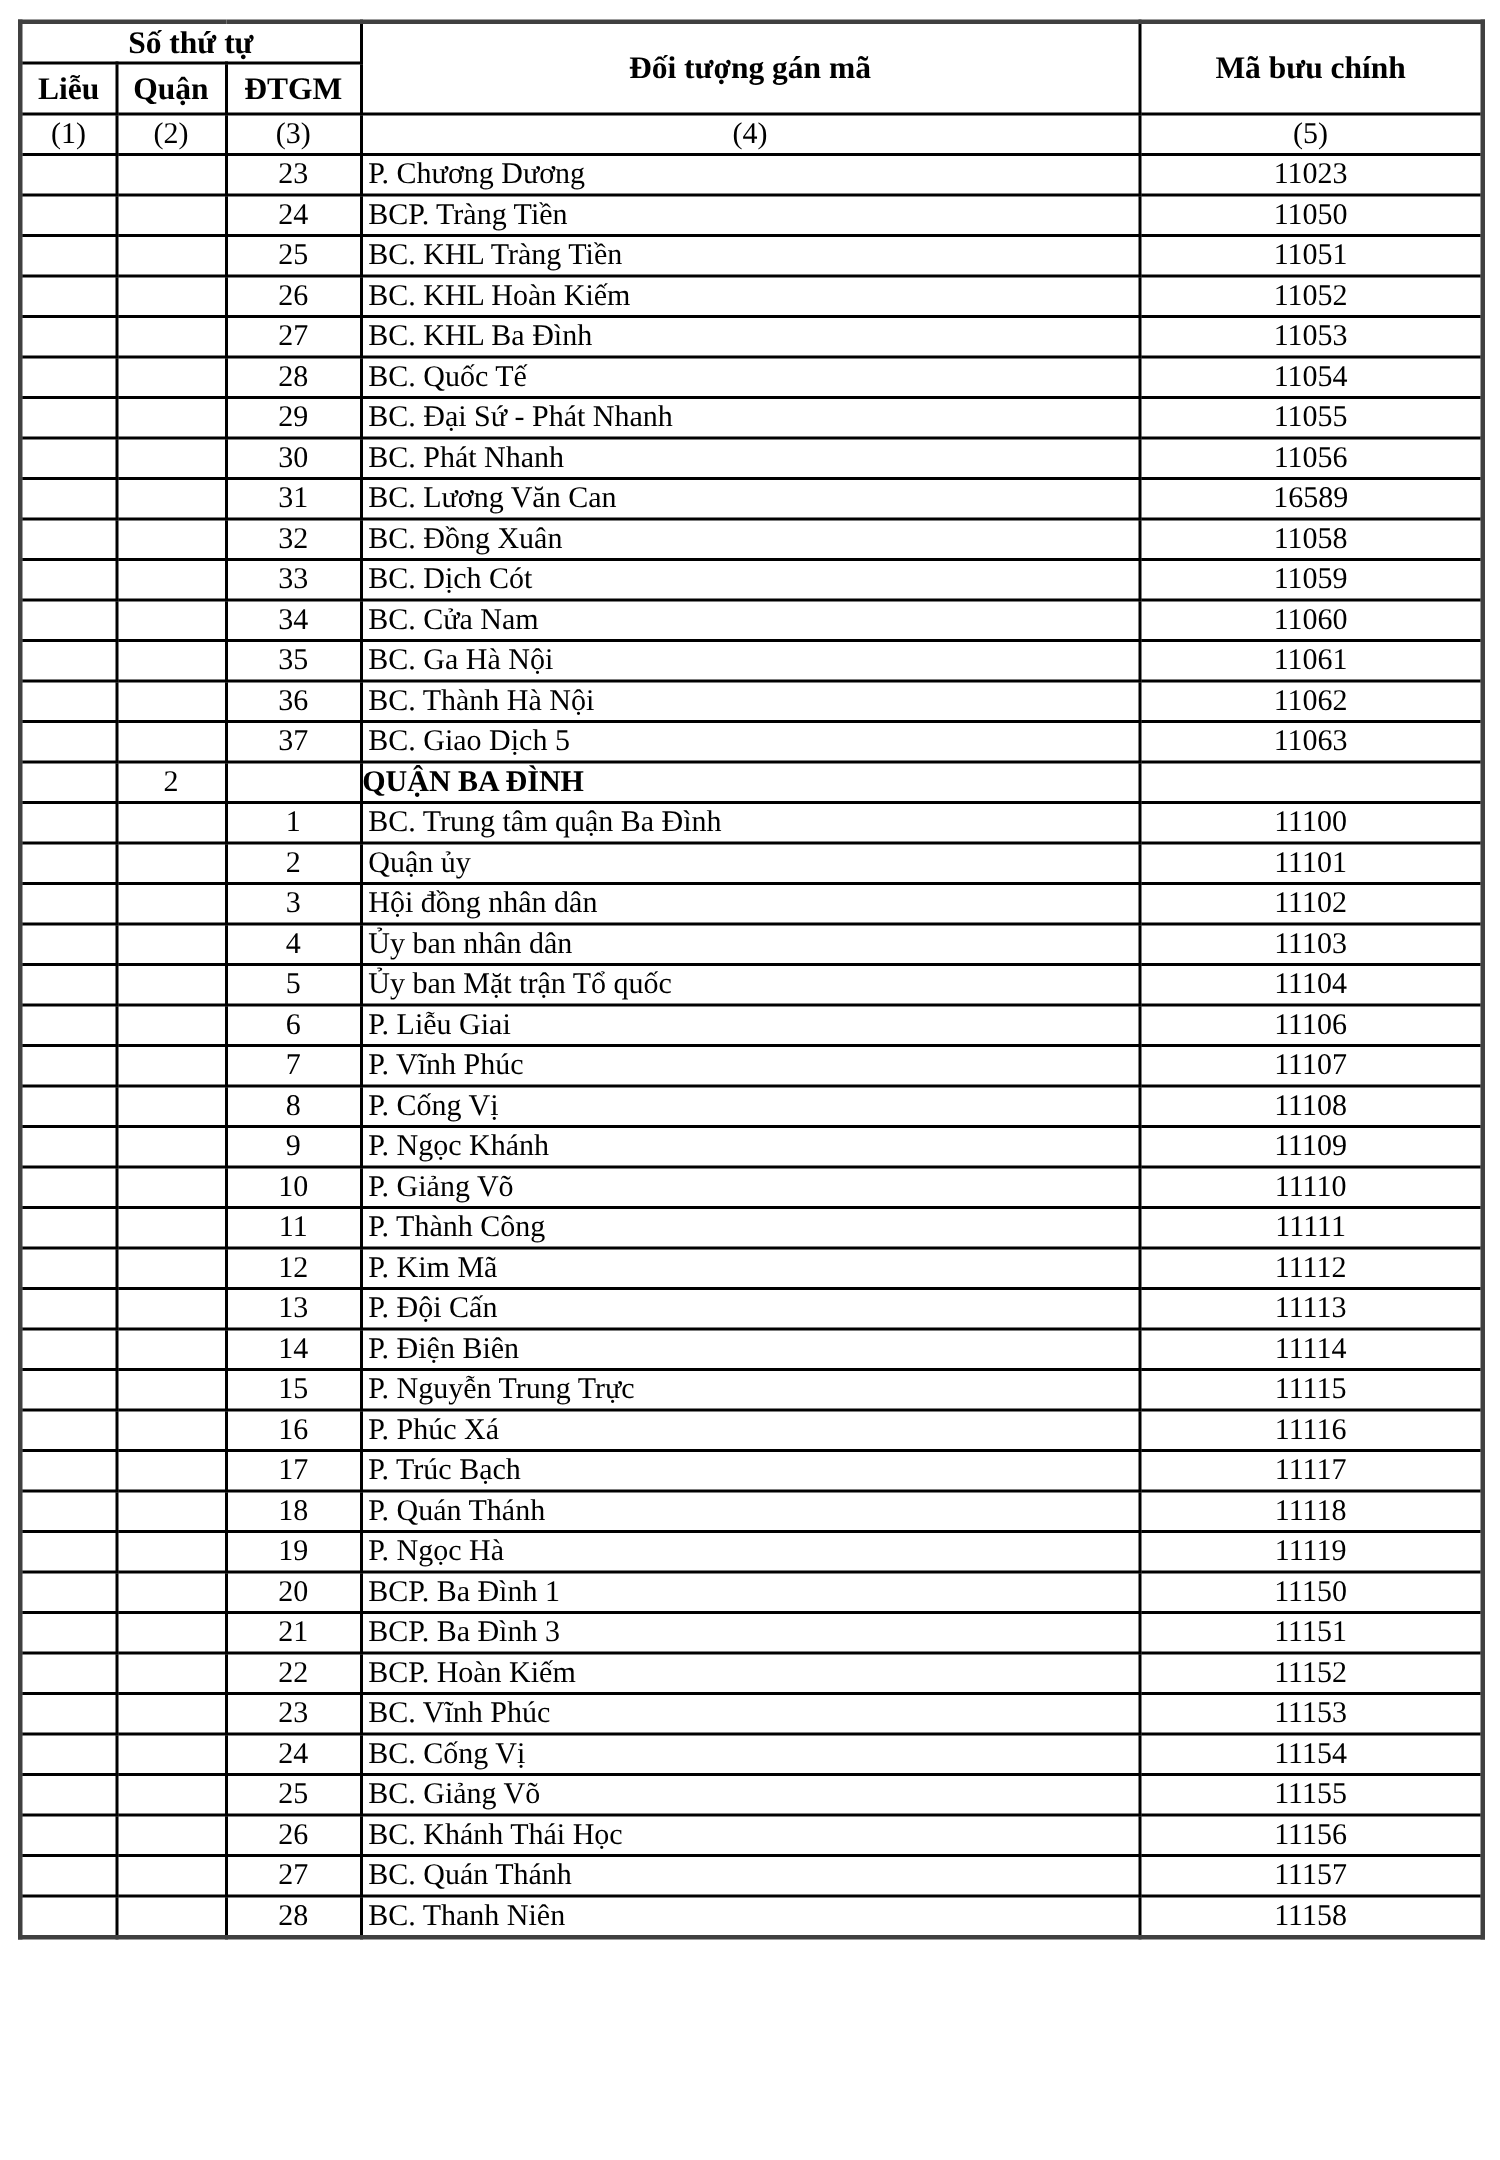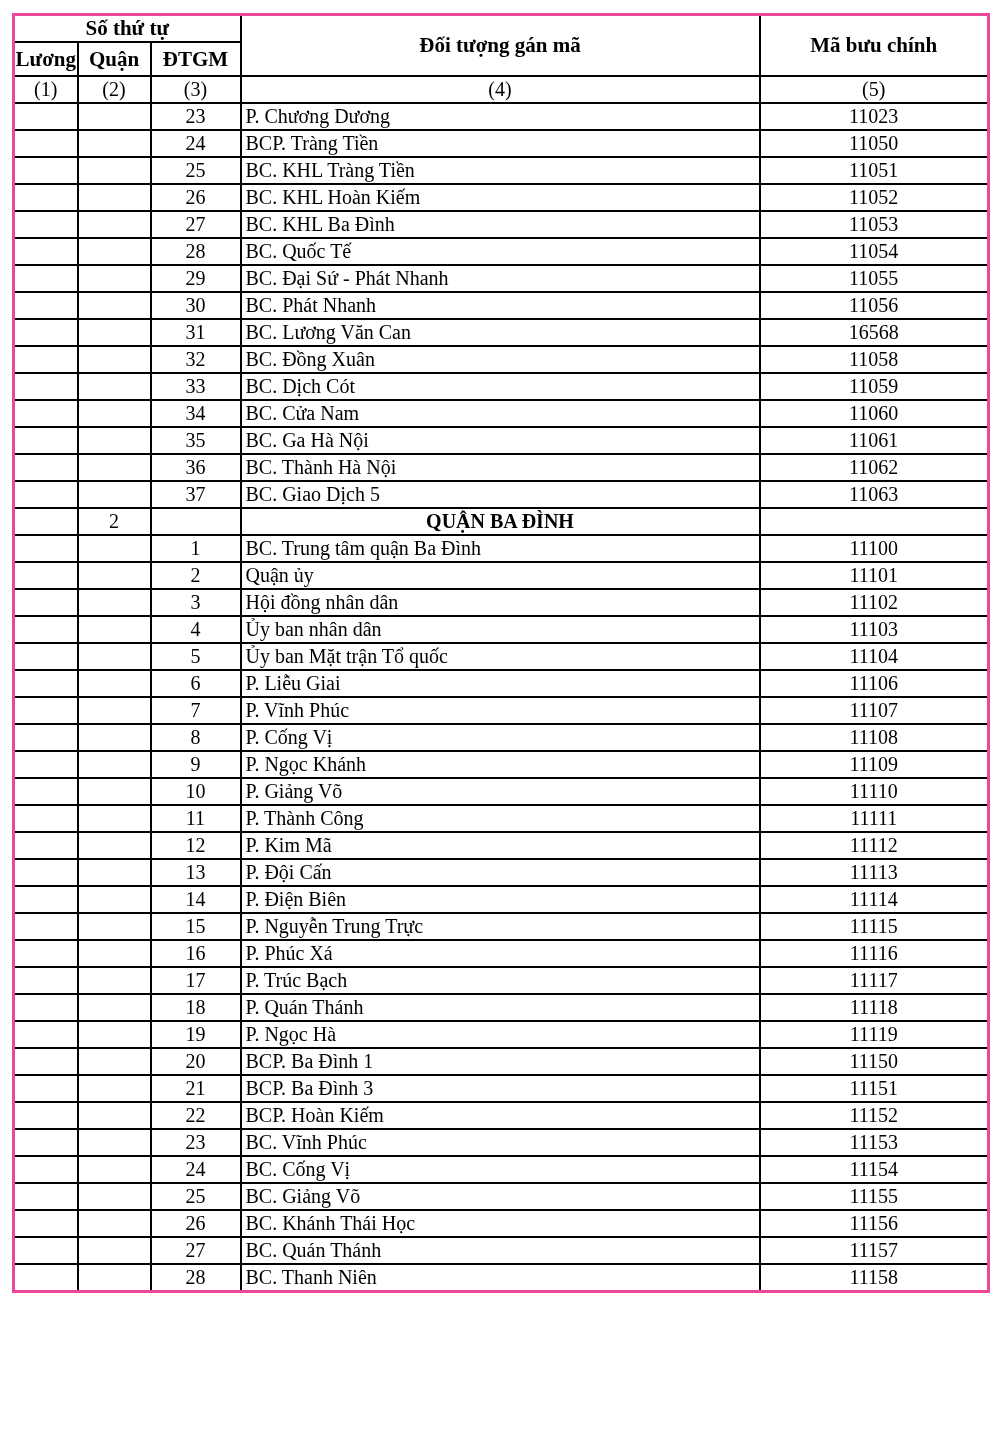--- a/index.html
+++ b/index.html
@@ -9,21 +9,21 @@
     width: 1000px;
     height: 1440px;
     font-family: "Liberation Serif", "DejaVu Serif", serif;
     color: #000000;
   }
   table.postal {
     border-collapse: collapse;
     table-layout: fixed;
     margin: 13px 0 0 12px;
     width: 975px;
-    border: 3px solid #ec4899;
+    border: 3px solid #404040;
   }
   table.postal th,
   table.postal td {
     border: 2px solid #000000;
     padding: 0;
     vertical-align: middle;
     overflow: hidden;
     white-space: nowrap;
   }
   
@@ -46,21 +46,21 @@
   tbody td:nth-child(1),
   tbody td:nth-child(2),
   tbody td:nth-child(3),
   tbody td:nth-child(5) { text-align: center; }
   tbody td:nth-child(4) {
     text-align: left;
     padding-left: 4px;
     margin-left: 40px;
   }
   tbody tr.section-row td:nth-child(4) {
-    text-align: center;
+    text-align: left;
     font-weight: bold;
     padding-left: 0;
   }
 </style>
 </head>
 <body>
 
 <table class="postal">
   <colgroup>
     <col style="width:64px">
@@ -69,21 +69,21 @@
     <col style="width:519px">
     <col style="width:229px">
   </colgroup>
   <thead>
     <tr class="hrow-a">
       <th colspan="3">Số thứ tự</th>
       <th rowspan="2">Đối tượng gán mã</th>
       <th rowspan="2">Mã bưu chính</th>
     </tr>
     <tr class="hrow-b">
-      <th>Lương</th>
+      <th>Liễu</th>
       <th>Quận</th>
       <th>ĐTGM</th>
     </tr>
     <tr class="hrow-c">
       <td>(1)</td>
       <td>(2)</td>
       <td>(3)</td>
       <td>(4)</td>
       <td>(5)</td>
     </tr>
@@ -143,21 +143,21 @@
         <td></td>
         <td>30</td>
         <td>BC. Phát Nhanh</td>
         <td>11056</td>
       </tr>
       <tr>
         <td></td>
         <td></td>
         <td>31</td>
         <td>BC. Lương Văn Can</td>
-        <td>16568</td>
+        <td>16589</td>
       </tr>
       <tr>
         <td></td>
         <td></td>
         <td>32</td>
         <td>BC. Đồng Xuân</td>
         <td>11058</td>
       </tr>
       <tr>
         <td></td>

